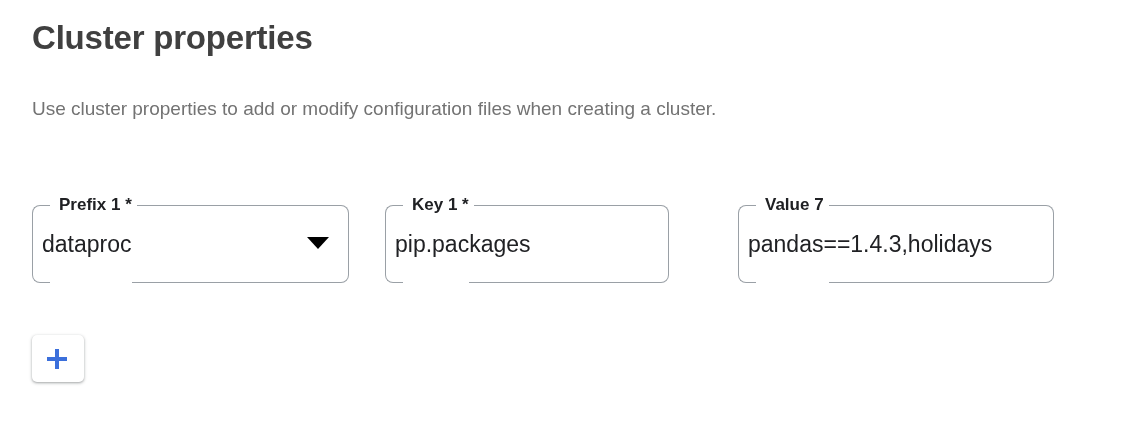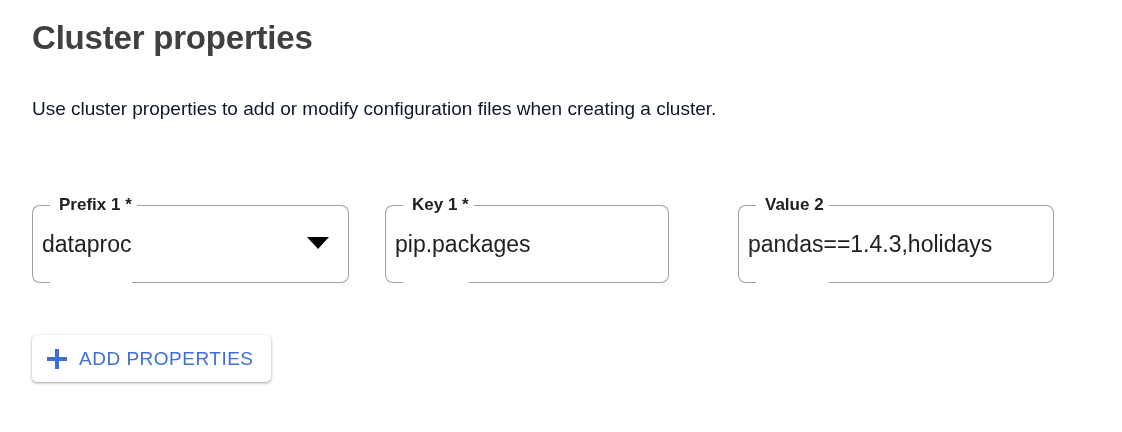--- a/index.html
+++ b/index.html
@@ -36,21 +36,21 @@
     white-space: nowrap;
   }
 
   .page-subtitle {
     position: absolute;
     left: 32px;
     top: 96px;
     font-size: 19px;
     line-height: 26px;
     font-weight: 400;
-    color: #0f172a;
+    color: #737373;
     white-space: nowrap;
   }
 
   
   .form-row {
     position: absolute;
     left: 0;
     top: 205px;
     width: 1122px;
     height: 80px;
@@ -224,25 +224,24 @@
       </div>
       <div class="field-value-text">pip.packages</div>
     </div>
 
     <div class="field field-value">
       <div class="outline">
         <div class="seg seg-left"></div>
         <div class="seg seg-right" style="left: 91px;"></div>
       </div>
       <div class="field-label">
-        <span>Value 2</span><span class="req"></span>
+        <span>Value 7</span><span class="req"></span>
       </div>
       <div class="field-value-text">pandas==1.4.3,holidays</div>
     </div>
 
   </div>
 
   <div class="add-button">
     <span class="plus-icon"></span>
-    <span class="add-button-label">ADD PROPERTIES</span>
   </div>
 
 </div>
 
 </body></html>

